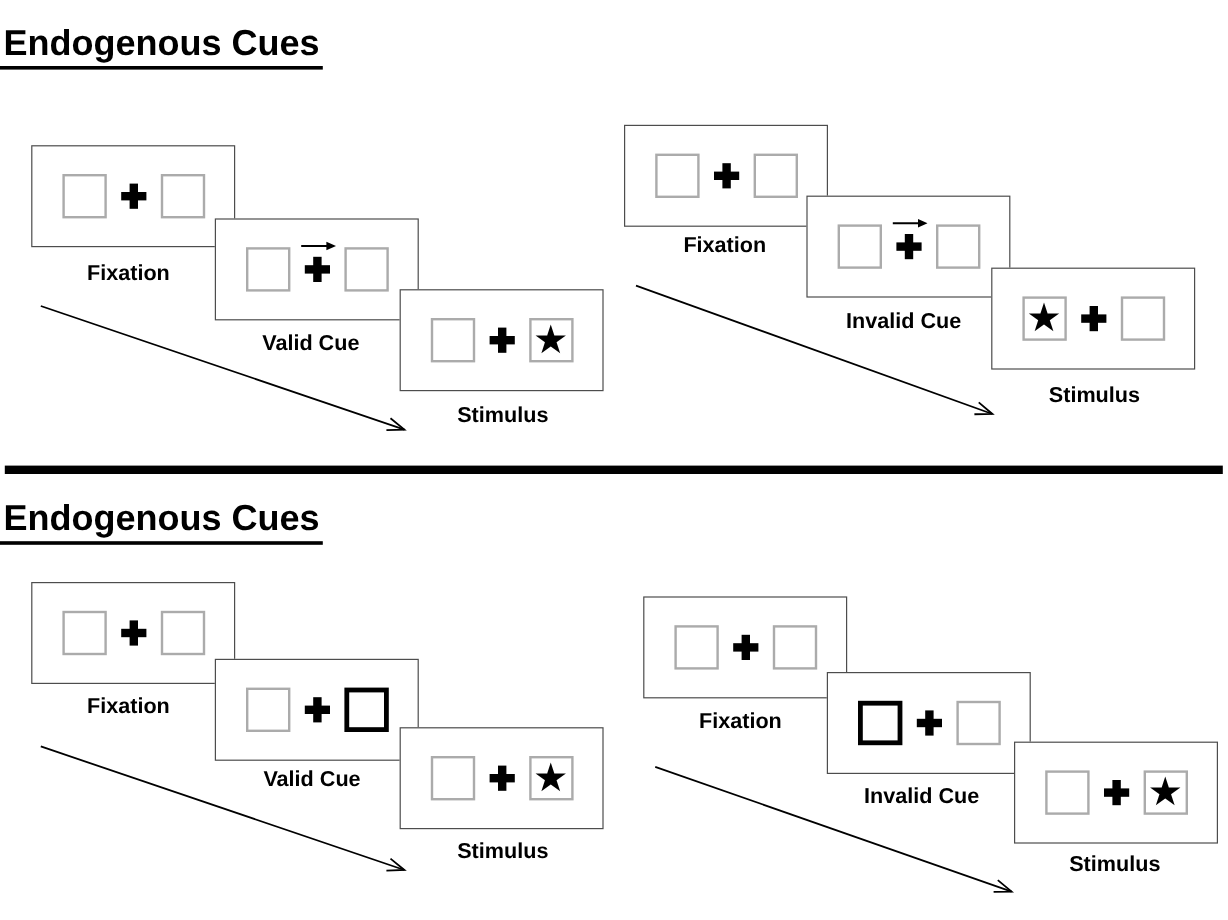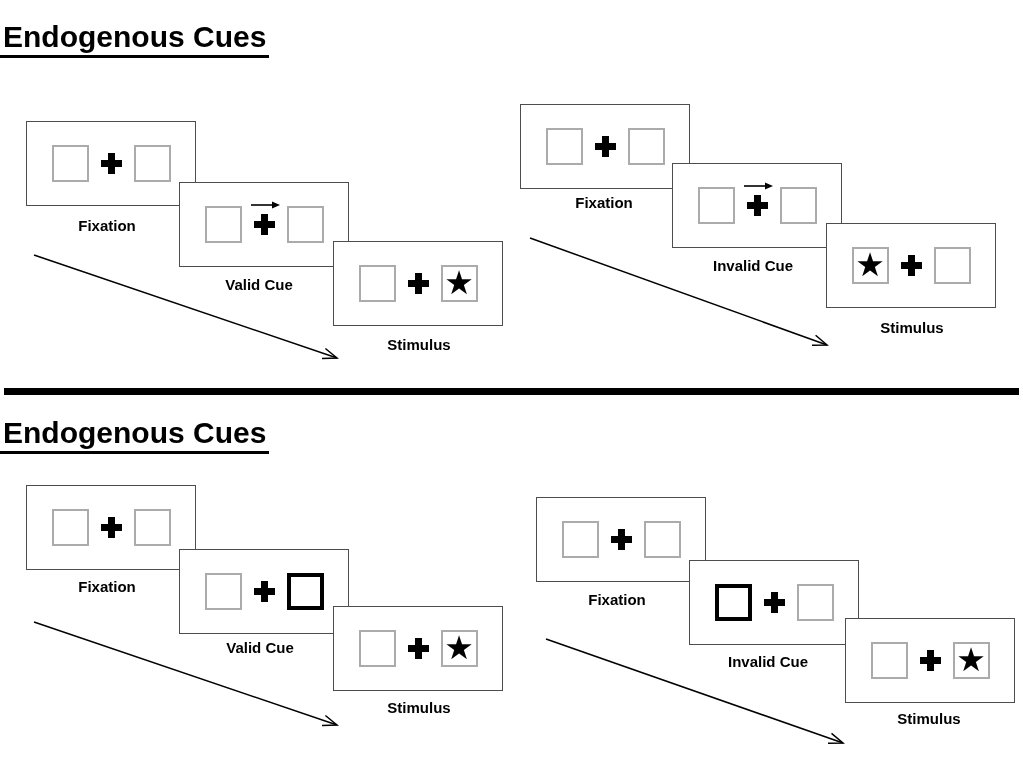--- a/index.html
+++ b/index.html
@@ -42,21 +42,21 @@
   .plus{position:absolute;left:0;top:0;width:21px;height:21px;}
   .plus::before{
     content:"";position:absolute;left:0;top:7px;width:21px;height:7px;background:#000;
   }
   .plus::after{
     content:"";position:absolute;left:7px;top:0;width:7px;height:21px;background:#000;
   }
   .cue-arrow{position:absolute;left:-4px;top:-17px;}
   .plabel{
     position:absolute;transform:translateX(-50%);
-    font-size:15px;font-weight:bold;white-space:nowrap;z-index:4;
+    font-size:18px;font-weight:bold;white-space:nowrap;z-index:4;
   }
 </style>
 </head>
 <body>
 
 <div id="diagram">
 
   <div class="section-title" style="top:20px">
     <span class="underlined">Endogenous Cues</span>
   </div>

